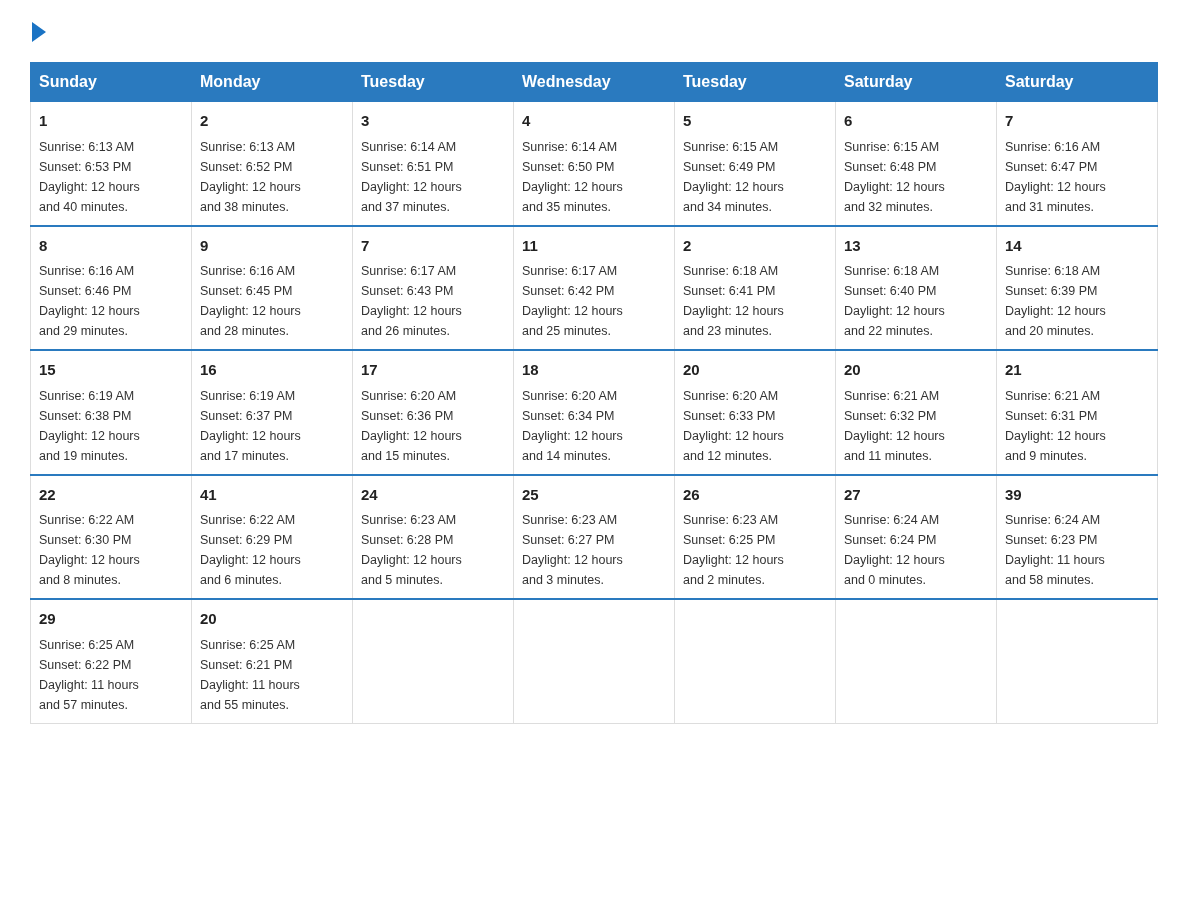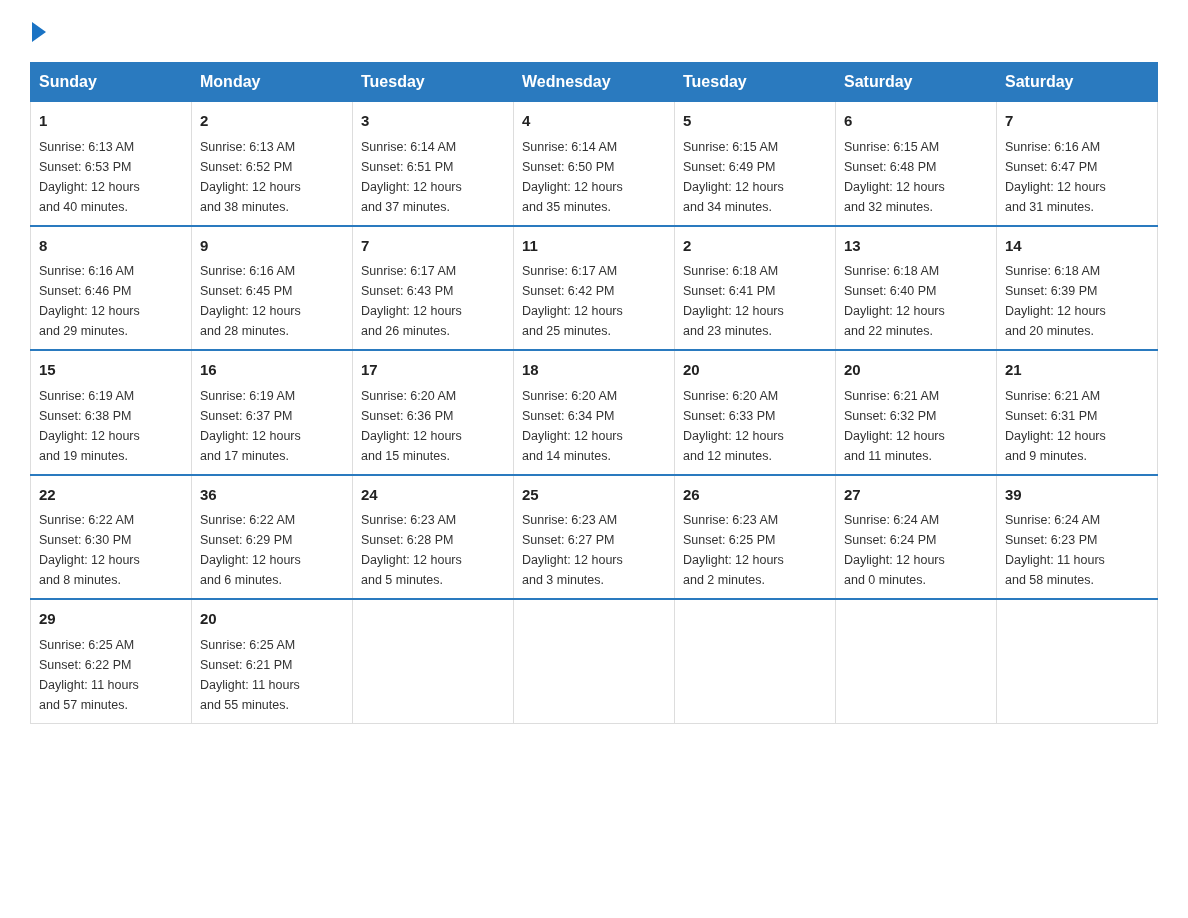--- a/index.html
+++ b/index.html
@@ -212,21 +212,21 @@
           <span class="day-number">21</span>
           <div class="day-info">Sunrise: 6:21 AM<br>Sunset: 6:31 PM<br>Daylight: 12 hours<br>and 9 minutes.</div>
         </td>
       </tr>
       <tr>
         <td>
           <span class="day-number">22</span>
           <div class="day-info">Sunrise: 6:22 AM<br>Sunset: 6:30 PM<br>Daylight: 12 hours<br>and 8 minutes.</div>
         </td>
         <td>
-          <span class="day-number">36</span>
+          <span class="day-number">41</span>
           <div class="day-info">Sunrise: 6:22 AM<br>Sunset: 6:29 PM<br>Daylight: 12 hours<br>and 6 minutes.</div>
         </td>
         <td>
           <span class="day-number">24</span>
           <div class="day-info">Sunrise: 6:23 AM<br>Sunset: 6:28 PM<br>Daylight: 12 hours<br>and 5 minutes.</div>
         </td>
         <td>
           <span class="day-number">25</span>
           <div class="day-info">Sunrise: 6:23 AM<br>Sunset: 6:27 PM<br>Daylight: 12 hours<br>and 3 minutes.</div>
         </td>

